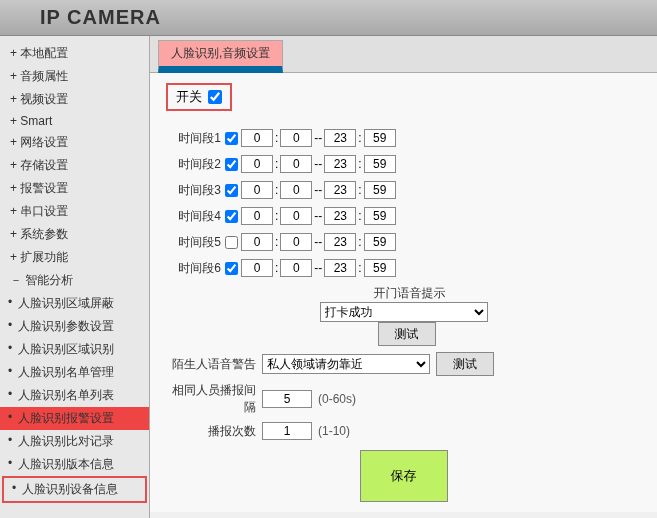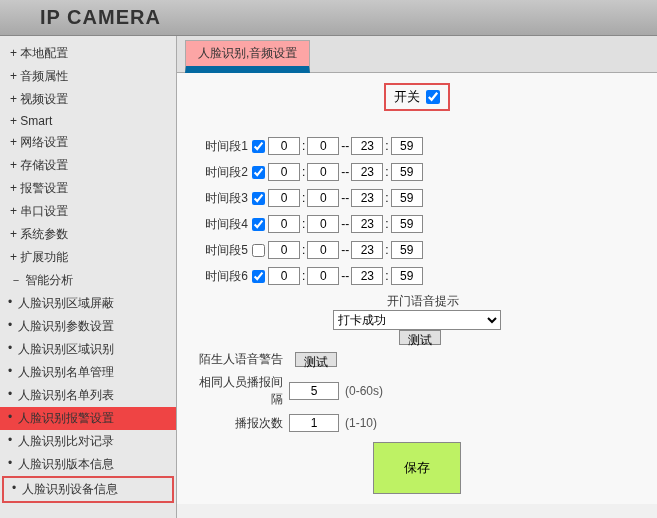--- a/index.html
+++ b/index.html
@@ -26,21 +26,21 @@
       color: #333;
       letter-spacing: 1px;
     }
     
     #main {
       display: flex;
       height: calc(518px - 36px);
     }
     
     #sidebar {
-      width: 177px;
+      width: 150px;
       background: #e8e8e8;
       border-right: 1px solid #aaa;
       padding: 6px 0;
       overflow-y: auto;
       flex-shrink: 0;
     }
     .sidebar-section {
       padding: 3px 10px;
       color: #333;
       cursor: pointer;
@@ -145,26 +145,26 @@
     }
     .option-select {
       width: 168px;
       height: 20px;
       border: 1px solid #888;
       background: #fff;
       font-size: 12px;
     }
     .option-btn {
       margin-left: 6px;
-      padding: 1px 8px;
+      padding: 1px 16px;
       background: #e0e0e0;
       border: 1px solid #888;
       cursor: pointer;
       font-size: 12px;
-      height: 15px;
+      height: 24px;
     }
     .option-input {
       width: 50px;
       height: 18px;
       border: 1px solid #888;
       background: #fff;
       font-size: 12px;
       text-align: center;
     }
     .option-range {
@@ -221,21 +221,21 @@
   </div>
 
   <div id="content">
 
     <div class="tab-bar">
       <div class="tab active">人脸识别,音频设置</div>
     </div>
 
     <div class="form-area">
 
-      <div style="display:flex; justify-content:center; margin-bottom:24px;">
+      <div style="display:flex; justify-content:flex-start; margin-bottom:16px;">
         <div style="border:2px solid #e05050; padding:3px 8px; display:inline-flex; align-items:center;">
           <span style="margin-right:6px; font-size:13px;">开关</span>
           <input type="checkbox" checked="" style="width: 14px; height: 14px;">
         </div>
       </div>
 
       <div id="time-slots">
 
         <div class="time-row">
           <span class="time-row-label">时间段1</span>
@@ -314,20 +314,23 @@
       <div class="option-row" style="margin-top:6px;flex-direction:column;">
         <span class="option-label">开门语音提示</span>
         <select class="option-select">
           <option>打卡成功</option>
         </select>
         <button class="option-btn">测试</button>
       </div>
 
       <div class="option-row">
         <span class="option-label">陌生人语音警告</span>
+        <select class="option-select">
+          <option>私人领域请勿靠近</option>
+        </select>
         <button class="option-btn">测试</button>
       </div>
 
       <div class="option-row">
         <span class="option-label">相同人员播报间隔</span>
         <input type="text" class="option-input" value="5" style="">
         <span class="option-range">(0-60s)</span>
       </div>
 
       <div class="option-row">

